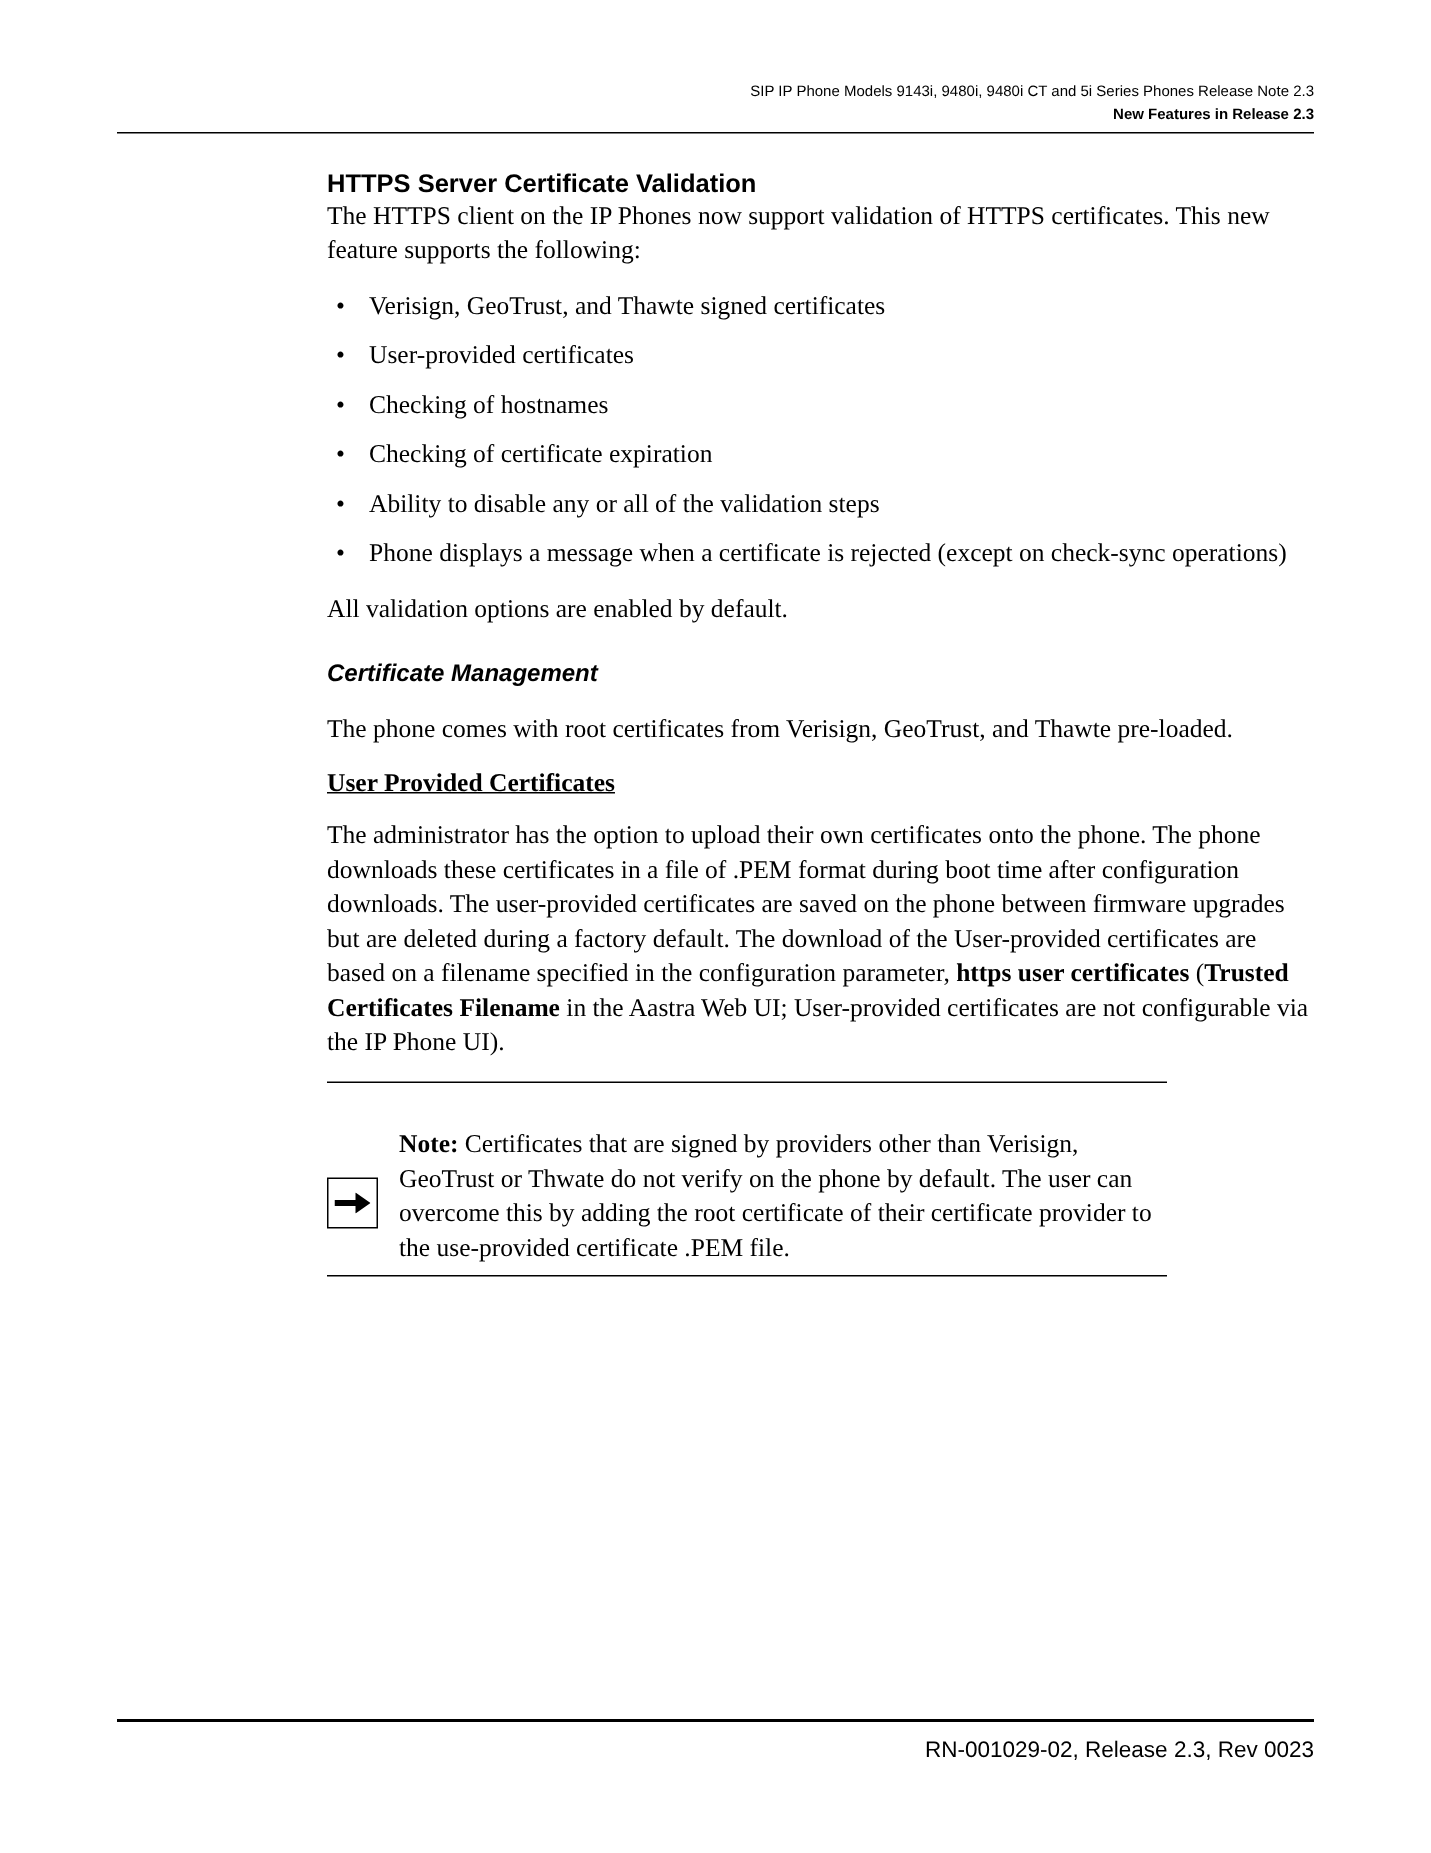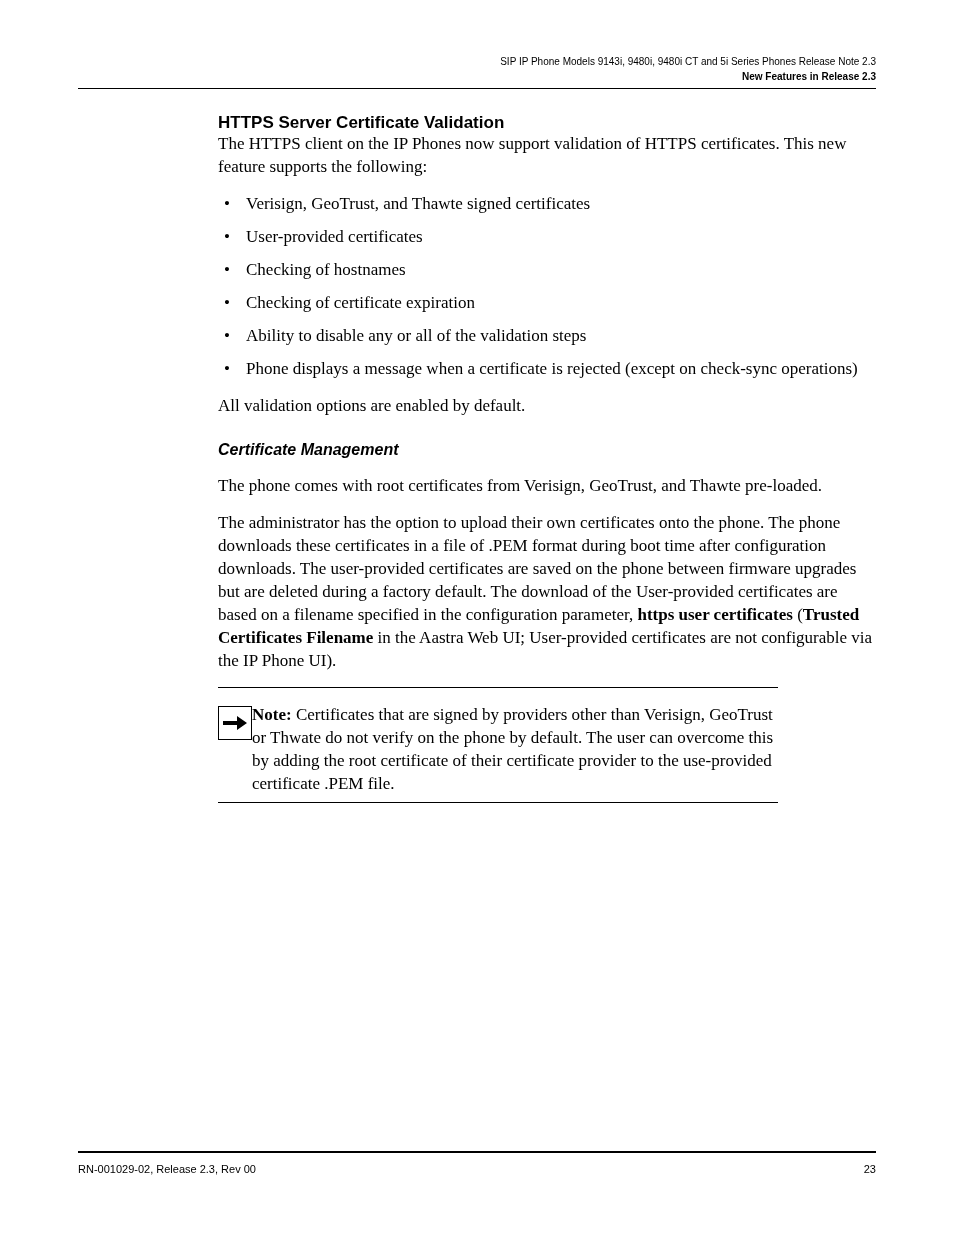--- a/index.html
+++ b/index.html
@@ -66,23 +66,24 @@
       line-height: 1.35;
     }
     ul.bullets li::before {
       content: "•";
       position: absolute;
       left: 6px;
       top: 0;
     }
     .note-block {
       display: flex;
-      align-items: flex-start;
+      align-items: center;
+      gap: 14px;
       max-width: 560px;
-      margin-top: 10px;
+      margin-top: 24px;
     }
     .note-rule {
       border: none;
       border-top: 1px solid #000;
       max-width: 560px;
     }
     .note-icon {
       width: 34px;
       height: 34px;
       border: 1.5px solid #000;
@@ -106,23 +107,23 @@
       left: 78px;
       right: 78px;
     }
     .footer-rule {
       border: none;
       border-top: 2px solid #000;
       margin-bottom: 10px;
     }
     .footer-row {
       display: flex;
-      justify-content: space-between;
+      justify-content: flex-end;
       font-family: Arial, Helvetica, sans-serif;
-      font-size: 11px;
+      font-size: 15px;
     }
   </style>
 </head>
 <body>
 
 <div class="header">
   <div class="header-line1">SIP IP Phone Models 9143i, 9480i, 9480i CT and 5i Series Phones Release Note 2.3</div>
   <div class="header-line2">New Features in Release 2.3</div>
 </div>
 <hr class="header-rule">
@@ -141,20 +142,21 @@
     <li>Ability to disable any or all of the validation steps</li>
     <li>Phone displays a message when a certificate is rejected (except on check-sync operations)</li>
   </ul>
 
   <div class="para">All validation options are enabled by default.</div>
 
   <div class="h2">Certificate Management</div>
 
   <div class="para">The phone comes with root certificates from Verisign, GeoTrust, and Thawte pre-loaded.</div>
 
+  <div class="h3">User Provided Certificates</div>
   <div class="para-complex">
     <span>The administrator has the option to upload their own certificates onto the phone. The phone downloads these certificates in a file of .PEM format during boot time after configuration downloads. The user-provided certificates are saved on the phone between firmware upgrades but are deleted during a factory default. The download of the User-provided certificates are based on a filename specified in the configuration parameter, </span><span class="bold">https user certificates</span><span> (</span><span class="bold">Trusted Certificates Filename</span><span> in the Aastra Web UI; User-provided certificates are not configurable via the IP Phone UI).</span>
   </div>
 
   <hr class="note-rule">
   <div class="note-block">
     <div class="note-icon">
       <svg width="24" height="14" viewBox="0 0 24 14">
         <path d="M0 5 L14 5 L14 0 L24 7 L14 14 L14 9 L0 9 Z" fill="#000"></path>
       </svg>

